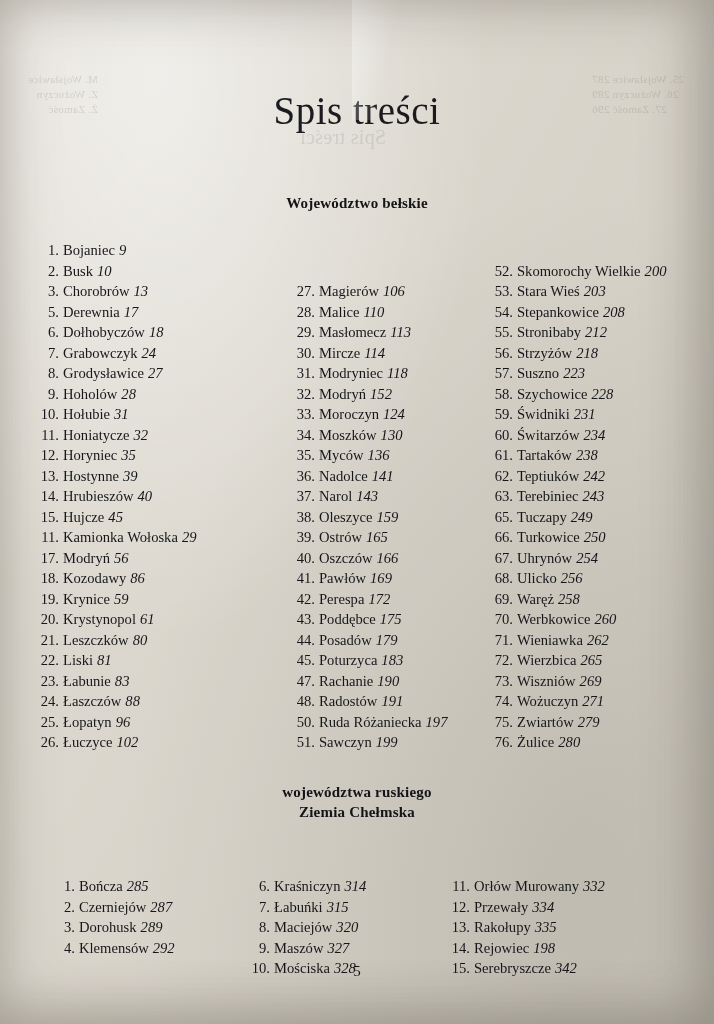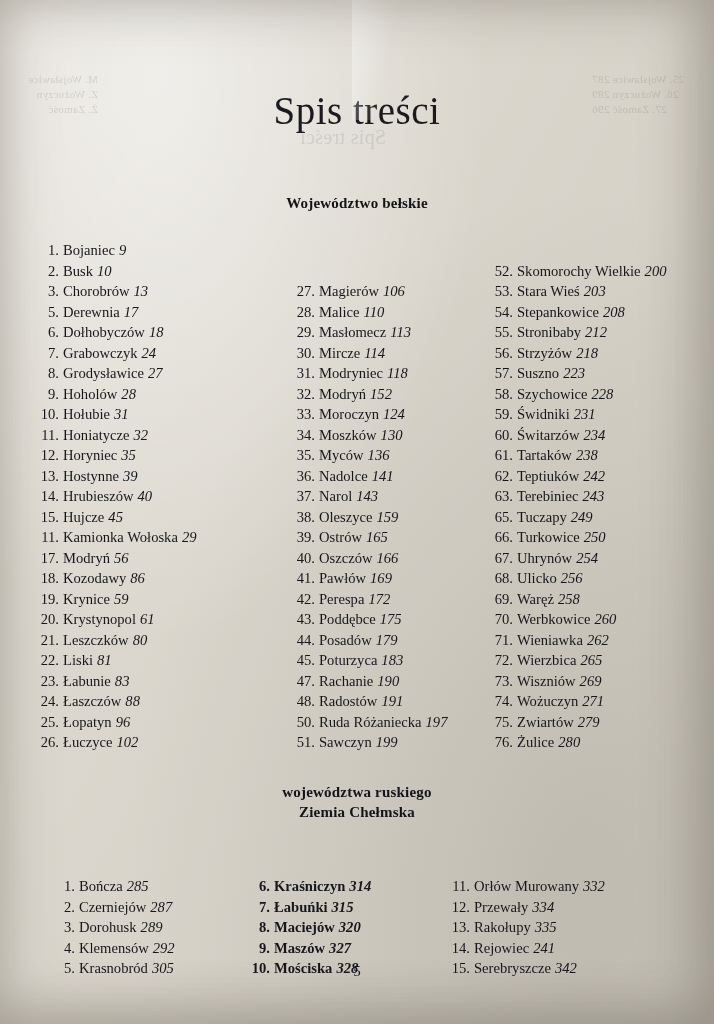--- a/index.html
+++ b/index.html
@@ -105,21 +105,21 @@
     line-height: 20px;
   }
   #sec2-cols {
     position: absolute;
     top: 840px;
     left: 56px;
     right: 22px;
     margin-top: 36px;
   }
   #sec2-cols .col:nth-child(1) { width: 195px; }
-  #sec2-cols .col:nth-child(2) { width: 200px; font-weight: bold; }
+  #sec2-cols .col:nth-child(2) { width: 200px; }
   #sec2-cols .col:nth-child(3) { width: 220px; }
 
   .folio {
     position: absolute;
     bottom: 44px;
     left: 0;
     right: 0;
     text-align: center;
     font-size: 15px;
   }
@@ -245,34 +245,33 @@
     <div>województwa ruskiego</div>
     <div>Ziemia Chełmska</div>
   </div>
 
   <div class="columns" id="sec2-cols">
     <div class="col">
         <div class="entry"><span class="num w2">1.</span><span>Bończa</span><span class="pg">285</span></div>
         <div class="entry"><span class="num w2">2.</span><span>Czerniejów</span><span class="pg">287</span></div>
         <div class="entry"><span class="num w2">3.</span><span>Dorohusk</span><span class="pg">289</span></div>
         <div class="entry"><span class="num w2">4.</span><span>Klemensów</span><span class="pg">292</span></div>
-        <div class="entry"><span class="num w2">5.</span><span>Krasnobród</span><span class="pg">305</span></div>
       </div>
     <div class="col">
         <div class="entry"><span class="num w2">6.</span><span>Kraśniczyn</span><span class="pg">314</span></div>
         <div class="entry"><span class="num w2">7.</span><span>Łabuńki</span><span class="pg">315</span></div>
         <div class="entry"><span class="num w2">8.</span><span>Maciejów</span><span class="pg">320</span></div>
         <div class="entry"><span class="num w2">9.</span><span>Maszów</span><span class="pg">327</span></div>
         <div class="entry"><span class="num w2">10.</span><span>Mościska</span><span class="pg">328</span></div>
       </div>
     <div class="col">
         <div class="entry"><span class="num w2">11.</span><span>Orłów Murowany</span><span class="pg">332</span></div>
         <div class="entry"><span class="num w2">12.</span><span>Przewały</span><span class="pg">334</span></div>
         <div class="entry"><span class="num w2">13.</span><span>Rakołupy</span><span class="pg">335</span></div>
-        <div class="entry"><span class="num w2">14.</span><span>Rejowiec</span><span class="pg">241</span></div>
+        <div class="entry"><span class="num w2">14.</span><span>Rejowiec</span><span class="pg">198</span></div>
         <div class="entry"><span class="num w2">15.</span><span>Serebryszcze</span><span class="pg">342</span></div>
       </div>
   </div>
 
   <div class="folio">5</div>
 
   <div class="crease"></div>
   <div class="vignette"></div>
 </div>
 

